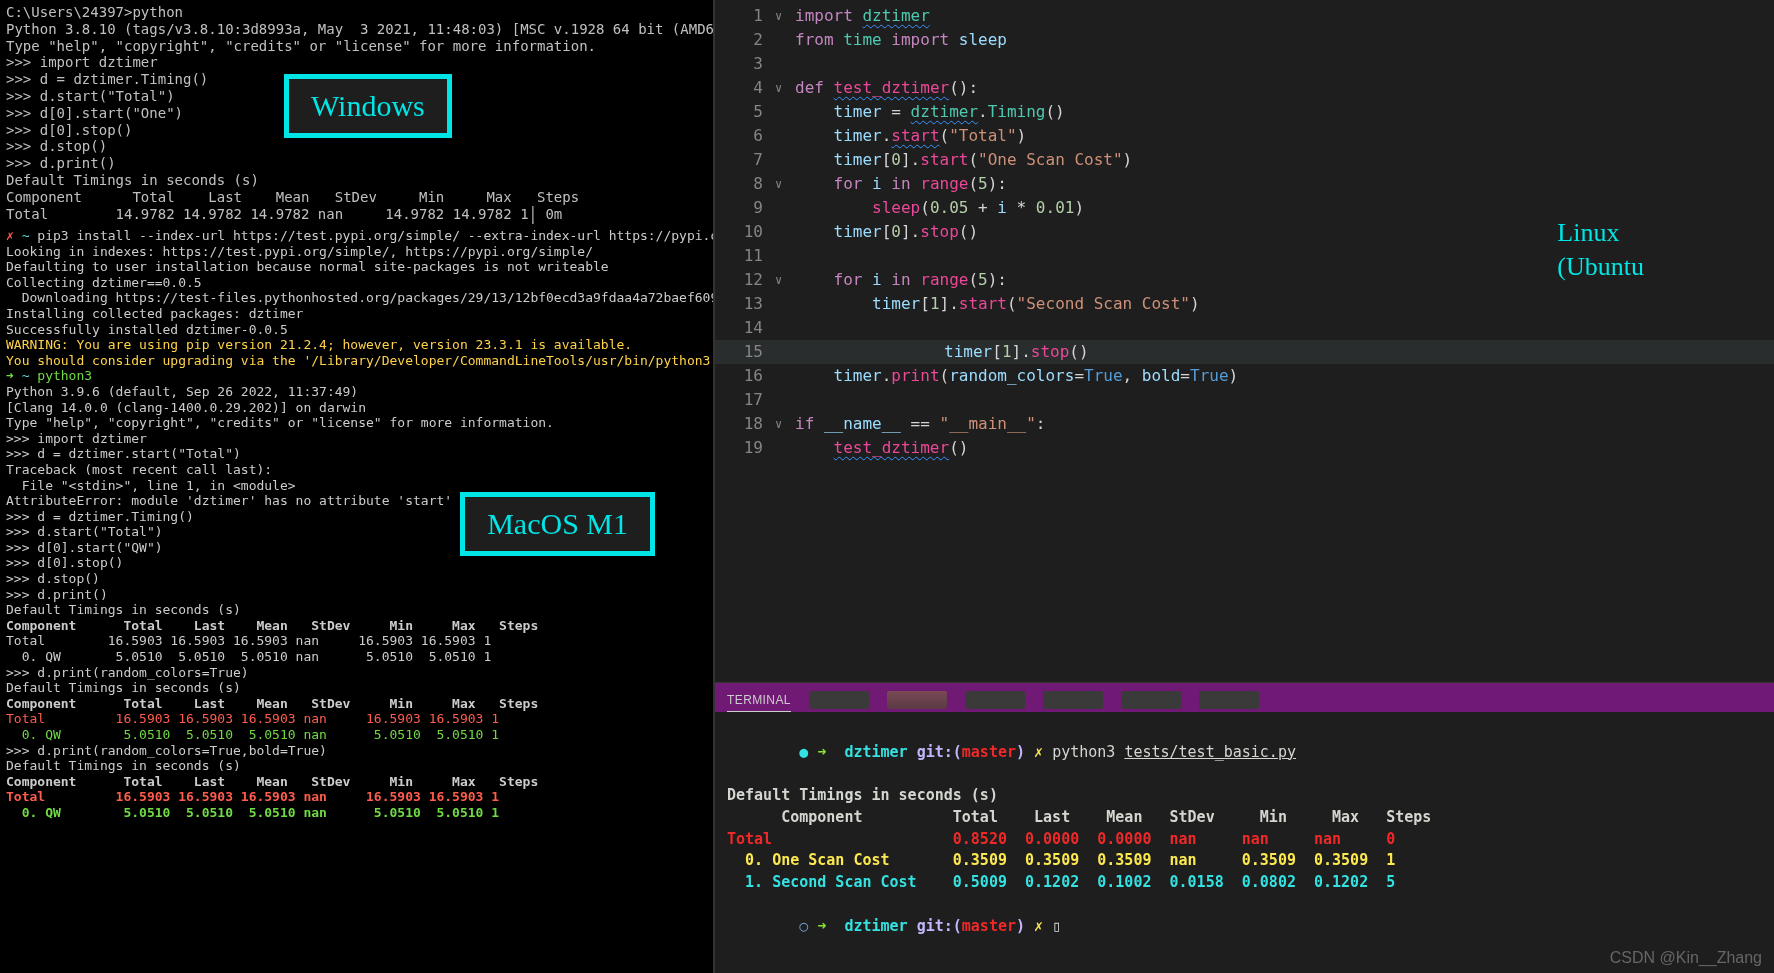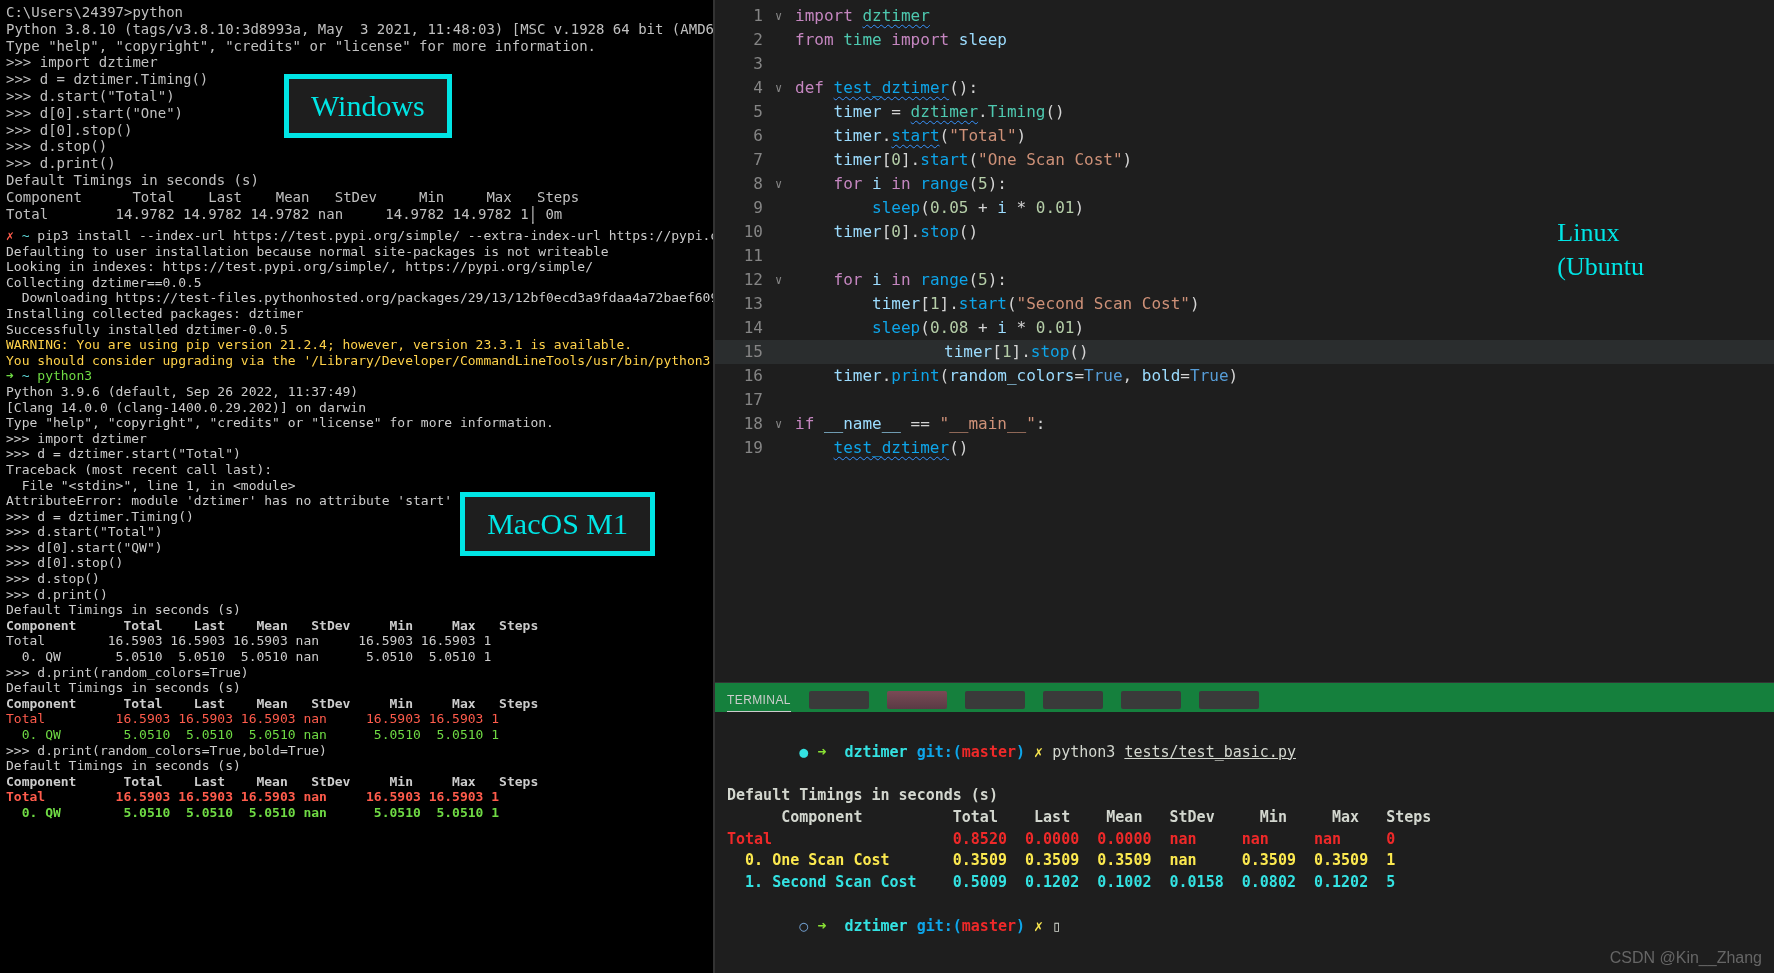--- a/index.html
+++ b/index.html
@@ -33,49 +33,49 @@
 .pane-mac .c { color:#5cd6d6; }
 .pane-mac .b { font-weight:bold; }
 
 .editor { flex:1; background:#1e1e1e; padding-top:4px; position:relative; }
 .code-row { display:flex; line-height:24px; font-size:16px; font-family:Consolas,Menlo,monospace; }
 .ln { width:60px; text-align:right; color:#858585; padding-right:12px; user-select:none; }
 .fold { width:20px; color:#858585; font-size:12px; line-height:24px; }
 .code { white-space:pre; }
 .code-row.hl { background:#2a2d2e;gap:36px; }
 .kw { color:#c586c0; }
-.fn { color:#0ea5e9; }
+.fn { color:#ec4899; }
 .cls { color:#4ec9b0; }
 .str { color:#ce9178; }
 .num { color:#b5cea8; }
 .var { color:#9cdcfe; }
 .par { color:#9cdcfe; }
 .def { color:#d4d4d4; }
 .bool { color:#569cd6; }
 .err { text-decoration: underline wavy #3794ff; text-decoration-thickness:1px; text-underline-offset:3px; }
 .badge-lin { position:absolute; top:216px; right:130px; color:#00e5e5; font-family:"SimSun",serif; font-size:26px; line-height:1.3; }
 
 .termbar {
-  background:#15803d; border-top:1px solid #333; padding:6px 12px 0;
+  background:#701a75; border-top:1px solid #333; padding:6px 12px 0;
   display:flex; align-items:center; gap:18px;
   font-family:"Segoe UI",sans-serif; font-size:12px; color:#ccc;
 }
 .termbar .tab { padding:4px 0; border-bottom:1px solid #ccc; letter-spacing:0.4px; }
 .termbar .blurbox { width:60px; height:18px; background:#3a3a3a; border-radius:2px; }
 .termbar .blurbox.pk { background:linear-gradient(#7a4a55,#5a3a45); }
 .term {
   background:#1e1e1e; color:#ccc; padding:8px 12px 14px;
   font-family:Menlo,Consolas,monospace; font-size:15px;
 }
 .term .line { line-height:1.45; }
 .term .g { color:#8ae234; }
 .term .r { color:#ef2929; }
 .term .c { color:#34e2e2; }
 .term .y { color:#fce94f; }
-.term .bl { color:#0ea5e9; }
+.term .bl { color:#c4b5fd; }
 .term .w { color:#d3d7cf; }
 .term .b { font-weight:bold; }
 .term .u { text-decoration:underline; }
 .dot { color:#34e2e2; }
 .dot2 { color:#729fcf; }
 .watermark { position:fixed; bottom:6px; right:12px; color:#666; font-family:sans-serif; font-size:16px; }
 </style>
 </head>
 <body>
 
@@ -103,22 +103,22 @@
           <div class="line">Total        14.9782 14.9782 14.9782 nan     14.9782 14.9782 1│ 0m</div>
           <div class="line">  0. One      3.9980  3.9980  3.9980 nan      3.9980  3.9980 1│ 0m</div>
         </div>
 
     </div>
 
     <div class="pane-mac">
       <div class="badge badge-mac">MacOS M1</div>
       <div class="line"><span class="r">✗</span> <span class="c">~</span> <span id="mac0">pip3 install --index-url https://test.pypi.org/simple/ --extra-index-url https://pypi.or</span></div>
       <div id="mac-install">
+          <div class="line">Looking in indexes: https://test.pypi.org/simple/, https://pypi.org/simple/</div>
           <div class="line">Defaulting to user installation because normal site-packages is not writeable</div>
-          <div class="line">Looking in indexes: https://test.pypi.org/simple/, https://pypi.org/simple/</div>
           <div class="line">Collecting dztimer==0.0.5</div>
           <div class="line">  Downloading https://test-files.pythonhosted.org/packages/29/13/12bf0ecd3a9fdaa4a72baef6099d</div>
           <div class="line">Installing collected packages: dztimer</div>
           <div class="line">Successfully installed dztimer-0.0.5</div>
         </div>
       <div class="line y">WARNING: You are using pip version 21.2.4; however, version 23.3.1 is available.</div>
       <div class="line y">You should consider upgrading via the '/Library/Developer/CommandLineTools/usr/bin/python3 -m</div>
       <div class="line"><span class="g">➜</span> <span class="c">~</span> <span class="g">python3</span></div>
       <div class="line">Python 3.9.6 (default, Sep 26 2022, 11:37:49)</div>
       <div class="line">[Clang 14.0.0 (clang-1400.0.29.202)] on darwin</div>
@@ -223,21 +223,20 @@
             <div class="code"><span class="def">    </span><span class="kw">for</span><span class="def"> </span><span class="var">i</span><span class="def"> </span><span class="kw">in</span><span class="def"> </span><span class="fn">range</span><span class="def">(</span><span class="num">5</span><span class="def">):</span></div>
           </div>
           <div class="code-row">
             <div class="ln">13</div>
             <div class="fold"></div>
             <div class="code"><span class="def">        </span><span class="var">timer</span><span class="def">[</span><span class="num">1</span><span class="def">].</span><span class="fn">start</span><span class="def">(</span><span class="str">"Second Scan Cost"</span><span class="def">)</span></div>
           </div>
           <div class="code-row">
             <div class="ln">14</div>
             <div class="fold"></div>
-            <div class="code"><span class="def">        </span><span class="fn">sleep</span><span class="def">(</span><span class="num">0.08</span><span class="def"> + </span><span class="var">i</span><span class="def"> * </span><span class="num">0.01</span><span class="def">)</span></div>
           </div>
           <div class="code-row hl">
             <div class="ln">15</div>
             <div class="fold"></div>
             <div class="code"><span class="def">        </span><span class="var">timer</span><span class="def">[</span><span class="num">1</span><span class="def">].</span><span class="fn">stop</span><span class="def">()</span></div>
           </div>
           <div class="code-row">
             <div class="ln">16</div>
             <div class="fold"></div>
             <div class="code"><span class="def">    </span><span class="var">timer</span><span class="def">.</span><span class="fn">print</span><span class="def">(</span><span class="par">random_colors</span><span class="def">=</span><span class="bool">True</span><span class="def">, </span><span class="par">bold</span><span class="def">=</span><span class="bool">True</span><span class="def">)</span></div>

